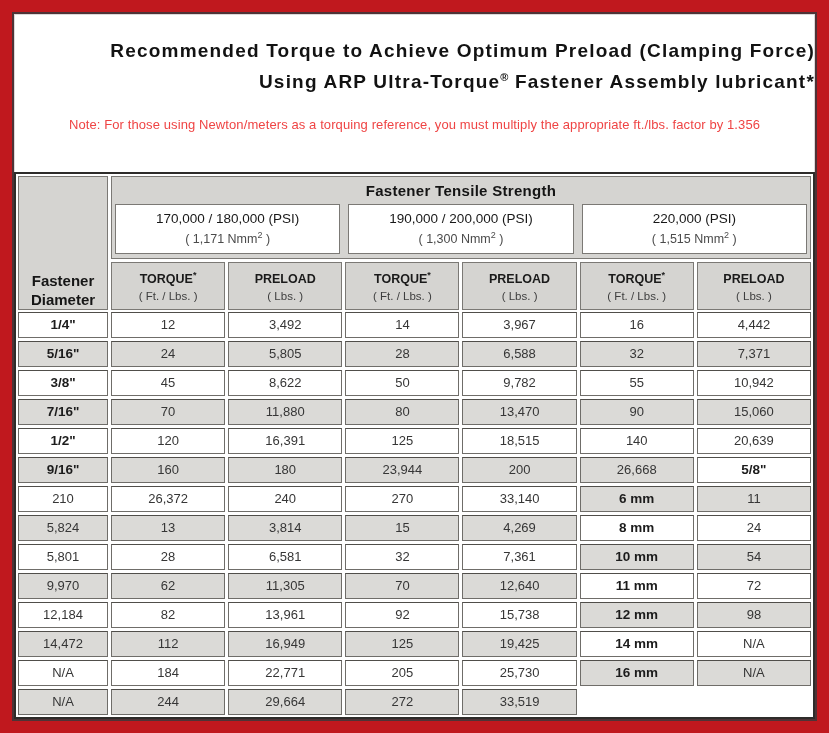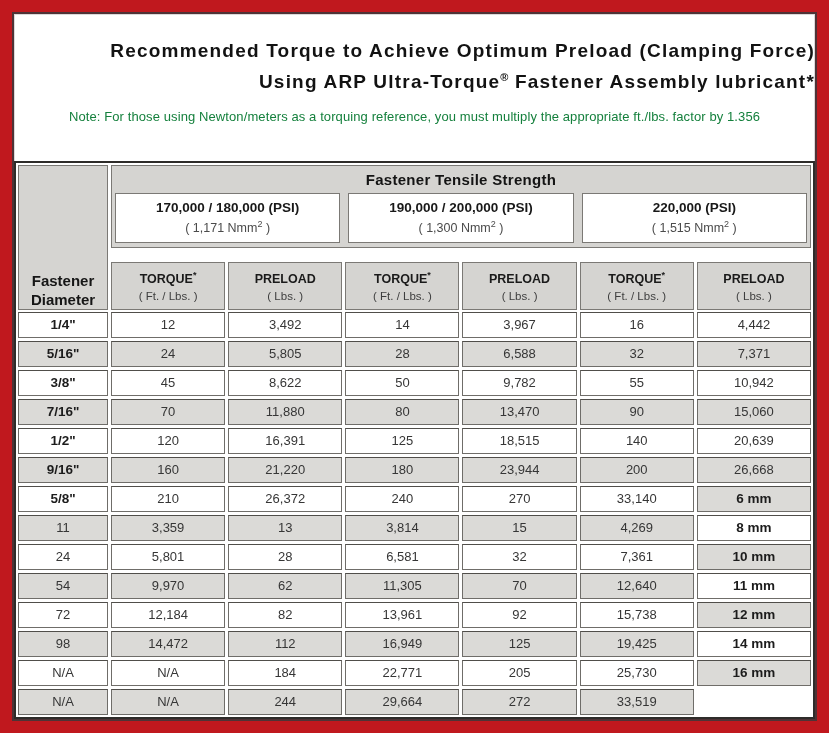--- a/index.html
+++ b/index.html
@@ -30,24 +30,24 @@
     text-align:right;
     font-weight:bold;
     font-size:19px;
     line-height:26px;
     letter-spacing:1.2px;
     color:#121212;
     white-space:nowrap;
   }
   .title-line sup{font-size:11px;letter-spacing:0;}
   .note{
-    margin-top:14px;
+    margin-top:22px;
     text-align:center;
     font-size:13px;
-    color:#15803d;
+    color:#ef4444;
     letter-spacing:0.1px;
   }
   .tablewrap{
     margin-top:auto;
     border:2px solid var(--tborder);
     background:#ffffff;
   }
   
   .thead{
     display:flex;
@@ -65,21 +65,21 @@
     align-items:center;
     font-weight:bold;
     font-size:15px;
     line-height:19px;
     color:#161616;
   }
   .head-right{
     flex:1;
     display:flex;
     flex-direction:column;
-    gap:14px;
+    gap:3px;
   }
   .band{
     background:var(--gray);
     border:1px solid #7b7975;
   }
   .band-title{
     height:27px;
     line-height:27px;
     text-align:center;
     font-weight:bold;
@@ -96,21 +96,21 @@
   .psi-box{
     background:#ffffff;
     border:1px solid #7b7975;
     height:50px;
     display:flex;
     flex-direction:column;
     justify-content:center;
     text-align:center;
     gap:4px;
   }
-  .psi-label{font-weight:bold;font-size:13.5px;color:#181818;}
+  .psi-label{font-weight:normal;font-size:13.5px;color:#181818;}
   .nmm-label{font-size:12.5px;color:#4b4b4b;}
   .nmm-label sup{font-size:9px;}
   .sub-row{
     display:grid;
     grid-template-columns:repeat(6,1fr);
     gap:3px;
   }
   .sub-box{
     height:48px;
     background:var(--gray);
@@ -248,36 +248,35 @@
   <div class="cell dia">1/2"</div>
   <div class="cell">120</div>
   <div class="cell">16,391</div>
   <div class="cell">125</div>
   <div class="cell">18,515</div>
   <div class="cell">140</div>
   <div class="cell">20,639</div>
 
   <div class="cell dia alt">9/16"</div>
   <div class="cell alt">160</div>
-  <div class="cell alt">21,220</div>
   <div class="cell alt">180</div>
   <div class="cell alt">23,944</div>
   <div class="cell alt">200</div>
   <div class="cell alt">26,668</div>
 
   <div class="cell dia">5/8"</div>
   <div class="cell">210</div>
   <div class="cell">26,372</div>
   <div class="cell">240</div>
   <div class="cell">270</div>
   <div class="cell">33,140</div>
 
   <div class="cell dia alt">6 mm</div>
   <div class="cell alt">11</div>
-  <div class="cell alt">3,359</div>
+  <div class="cell alt">5,824</div>
   <div class="cell alt">13</div>
   <div class="cell alt">3,814</div>
   <div class="cell alt">15</div>
   <div class="cell alt">4,269</div>
 
   <div class="cell dia">8 mm</div>
   <div class="cell">24</div>
   <div class="cell">5,801</div>
   <div class="cell">28</div>
   <div class="cell">6,581</div>

